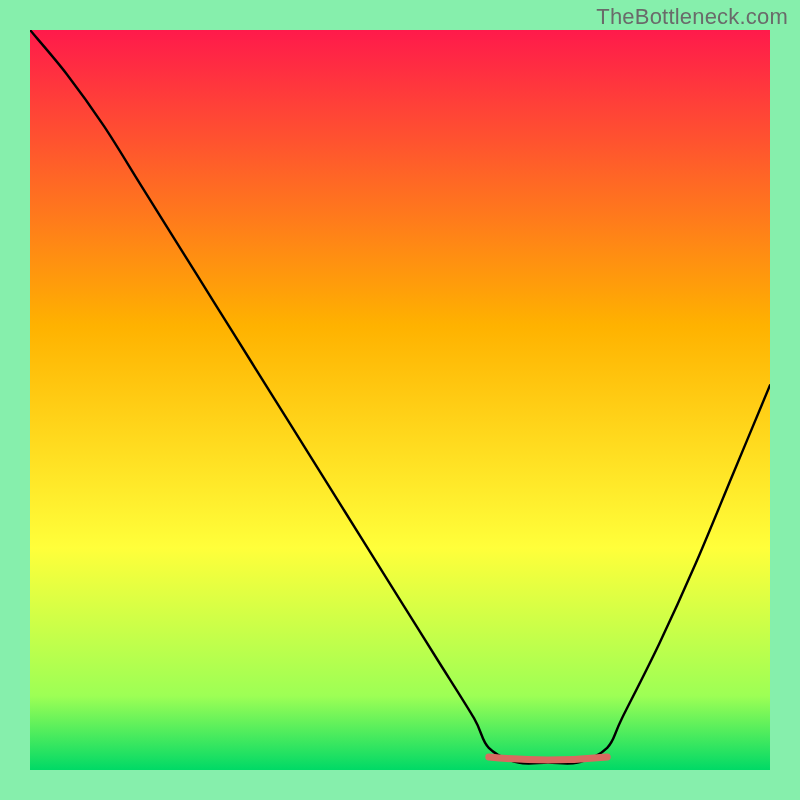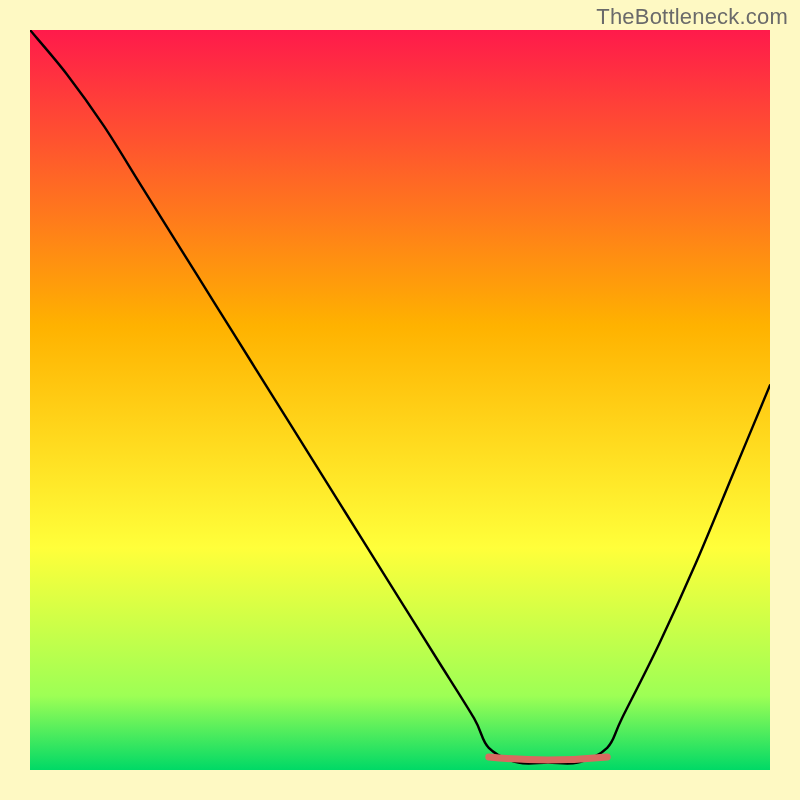--- a/index.html
+++ b/index.html
@@ -8,21 +8,21 @@
     width: 800px;
     height: 800px;
     background: #000;
     overflow: hidden;
     font-family: Arial, Helvetica, sans-serif;
   }
   .frame {
     position: relative;
     width: 800px;
     height: 800px;
-    background: #fef9c3;
+    background: #86efac;
   }
   .watermark {
     position: absolute;
     top: 4px;
     right: 12px;
     color: #6a6a6a;
     font-size: 22px;
     font-weight: 500;
     letter-spacing: 0.2px;
     z-index: 5;

